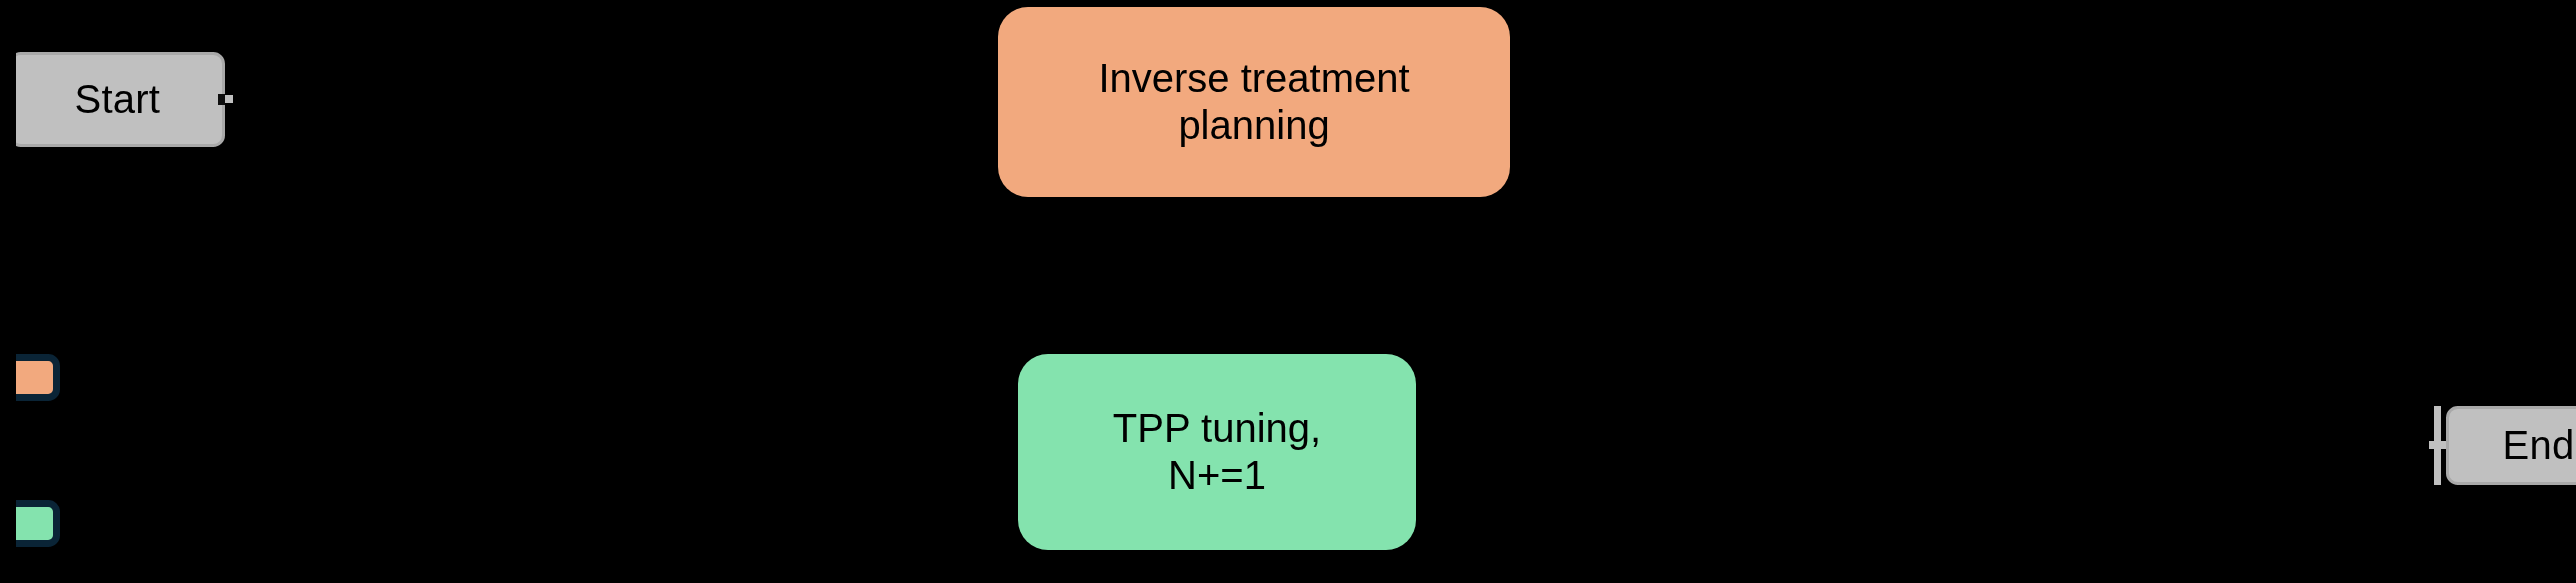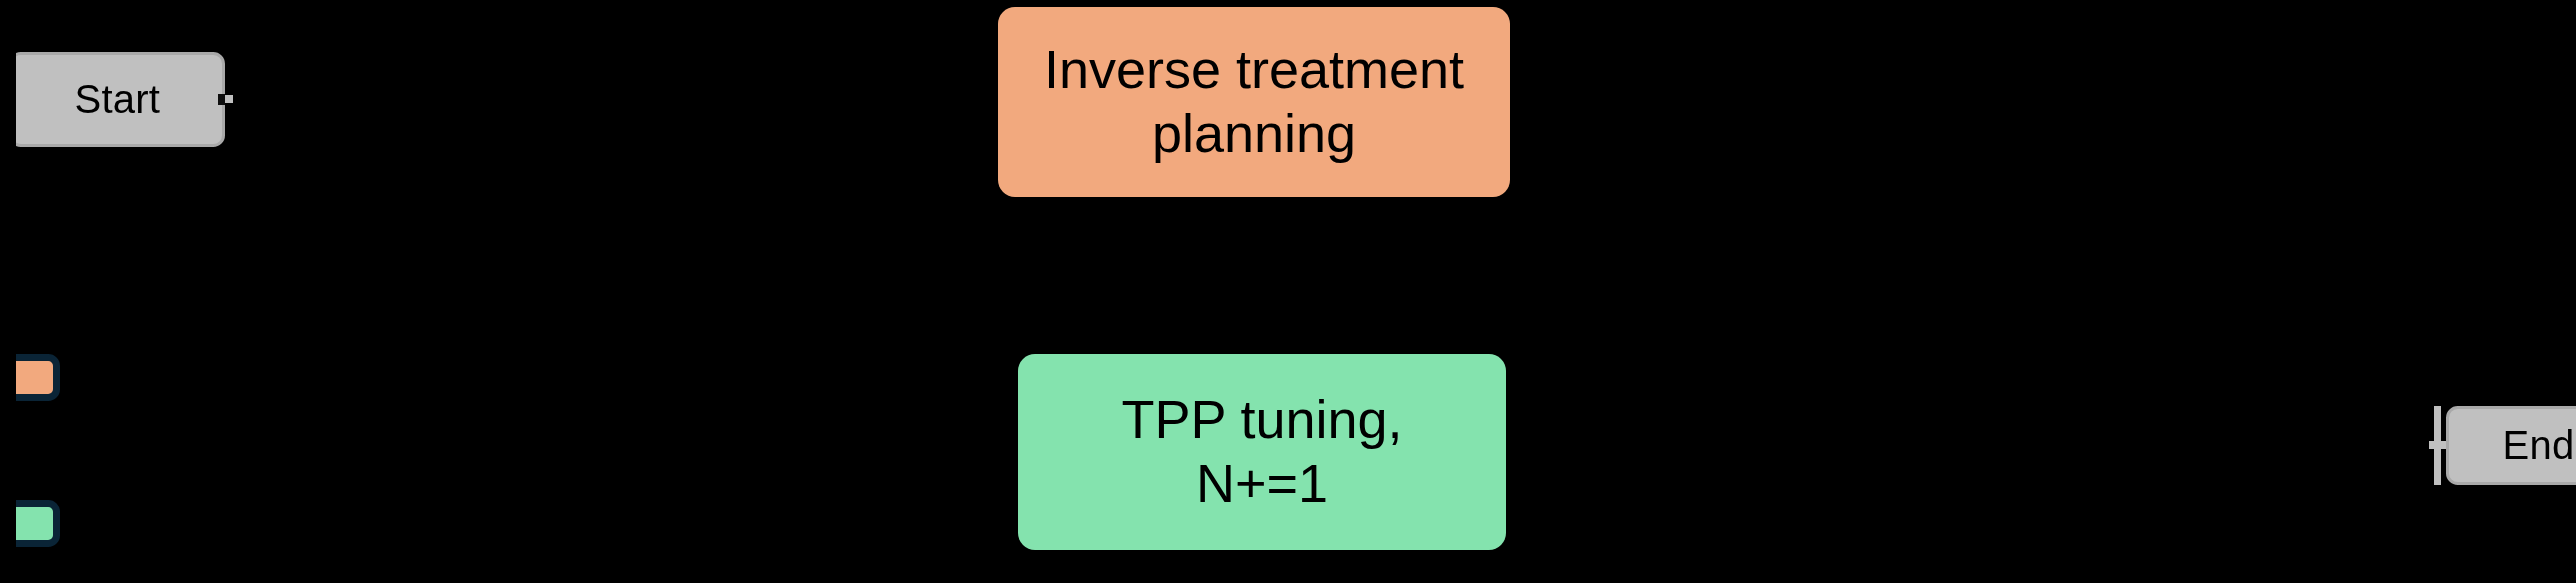--- a/index.html
+++ b/index.html
@@ -37,44 +37,44 @@
   .terminator {
     background: #c0c0c0;
     border: 3.4px solid #a9a9a9;
     border-radius: 11.8px;
     font-size: 40px;
     letter-spacing: 0.2px;
   }
 
   
   .process {
-    border-radius: 17px;
+    border-radius: 30px;
     border: 0;
-    font-size: 54px;
+    font-size: 40px;
   }
   .process-orange { background: #f2a97e; }
   .process-green  { background: #84e3ae; }
 
   
   #node-start {
     left: -6.7px;
     top: 52px;
     width: 216px;
     height: 95px;
   }
   #node-inverse-treatment-planning {
     left: 982px;
     top: 6.7px;
     width: 512px;
     height: 190px;
   }
   #node-tpp-tuning {
     left: 1002px;
     top: 354px;
-    width: 488px;
+    width: 398px;
     height: 196px;
   }
   #node-end {
     left: 2430px;
     top: 406px;
     width: 185px;
     height: 79px;
   }
 
   

